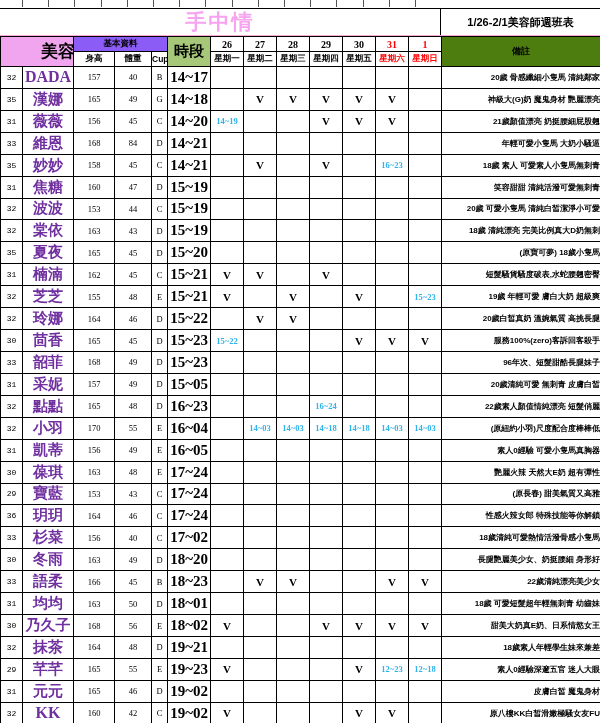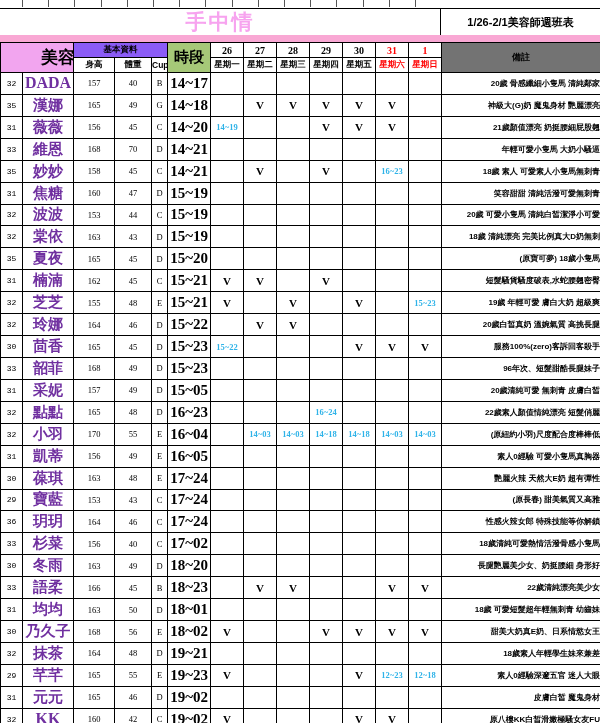--- a/index.html
+++ b/index.html
@@ -1,35 +1,35 @@
 <!DOCTYPE html>
 <html><head>
 <meta charset="utf-8">
 <style>
   html,body{margin:0;padding:0;background:#fff;}
   .sheet{width:600px;height:723px;background:#fff;font-family:"Liberation Sans",sans-serif;overflow:hidden;position:relative;}
   
   .topstrip{height:8px;position:relative;border-bottom:1px solid #000;}
   .topstrip .tick{position:absolute;top:0;width:1px;height:7px;background:#555;}
   
-  .titlerow{height:26px;display:flex;border-bottom:7px solid #f9a8d4;}
+  .titlerow{height:26px;display:flex;border-bottom:1px solid #f9a8d4;}
   .title-left{width:440px;display:flex;align-items:center;justify-content:center;}
   .brand{font-size:21px;font-weight:bold;color:#F7A3EF;letter-spacing:2px;}
   .title-right{width:159px;border-left:1px solid #000;display:flex;align-items:center;justify-content:center;font-size:11px;font-weight:bold;color:#000;}
   
   table{border-collapse:collapse;table-layout:fixed;width:600px;height:688px;}
   th,td{border:1px solid #000;padding:0;text-align:center;vertical-align:middle;overflow:hidden;white-space:nowrap;}
   thead th{height:14px;font-size:9px;font-weight:bold;}
   th.staff{background:#F2A5EF;font-size:17px;font-weight:bold;color:#000;padding-left:40px;}
   th.basic{background:#8b5cf6;font-size:8.5px;}
   th.sub{font-size:8.5px;}
   th.slot{background:#A6C878;font-size:15px;}
   th.date{font-family:"Liberation Serif",serif;font-size:10px;}
   th.wday{font-size:8.5px;}
-  th.note-h{background:#737373;font-size:9px;}
+  th.note-h{background:#4d7c0f;font-size:9px;}
   th.red{color:#FF0000;}
   tbody tr{height:21.93px;}
   td.age{font-family:Liberation Mono, monospace;font-size:8px;color:#000;}
   td.name{font-size:15px;font-weight:bold;color:#7030A0;}
   td.name.latin{font-family:"Liberation Serif",serif;font-size:16px;}
   td.num{font-family:"Liberation Serif",serif;font-size:8.5px;}
   td.time{font-family:"Liberation Serif",serif;font-size:15px;font-weight:bold;}
   td.v{font-family:"Liberation Serif",serif;font-size:11px;font-weight:bold;}
   td.t{font-family:"Liberation Serif",serif;font-size:8.5px;font-weight:bold;color:#2FB3E8;}
   td.note{font-size:8px;font-weight:bold;text-align:right;padding-left:3px;white-space:nowrap;}
@@ -154,21 +154,21 @@
           <td class="v">V</td>
           <td class="v">V</td>
           <td class="v">V</td>
           <td class="d"></td>
           <td class="note">21歲顏值漂亮 奶挺腰細屁股翹</td>
         </tr>
         <tr>
           <td class="age">33</td>
           <td class="name">維恩</td>
           <td class="num">168</td>
-          <td class="num">70</td>
+          <td class="num">84</td>
           <td class="num">D</td>
           <td class="time">14~21</td>
           <td class="d"></td>
           <td class="d"></td>
           <td class="d"></td>
           <td class="d"></td>
           <td class="d"></td>
           <td class="d"></td>
           <td class="d"></td>
           <td class="note">年輕可愛小隻馬 大奶小騷逼</td>

